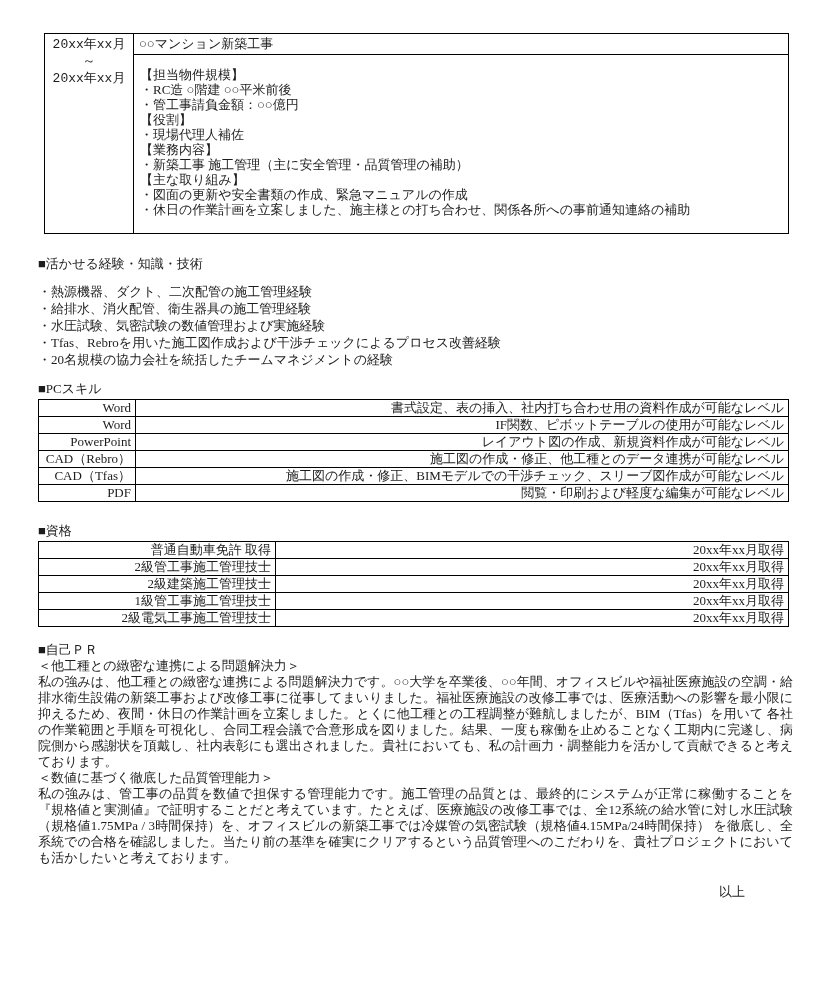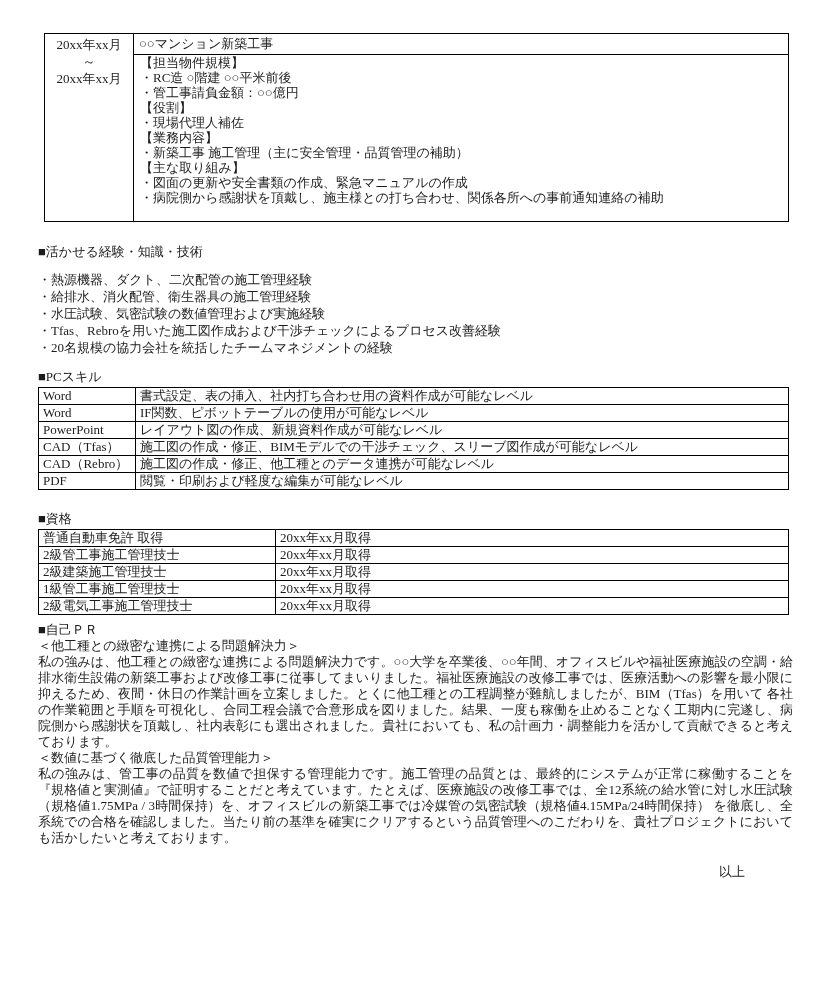--- a/index.html
+++ b/index.html
@@ -24,55 +24,57 @@
     width: 745px;
     margin-left: 6px;
     table-layout: fixed;
   }
   .career-table td { border: 1px solid #000; vertical-align: top; }
   .period-cell {
     width: 89px;
     text-align: center;
     padding-top: 2px;
     line-height: 17px;
+    font-family: Liberation Mono, monospace;
   }
   .project-title-cell {
     height: 20px;
     padding: 1px 5px;
     line-height: 18px;
   }
   .career-detail-cell {
-    padding: 0 6px 16px 6px;
+    padding: 12px 6px 16px 6px;
   }
   .detail-line { line-height: 15px; white-space: pre-wrap; }
 
   
   .section-title { line-height: 16px; }
   .experience-title { margin-top: 22px; }
   .experience-list { list-style: none; margin-top: 11px; }
   .experience-list li { line-height: 17px; }
 
   
   .pcskills-title { margin-top: 13px; }
   .grid-table { width: 751px; margin-top: 2px; table-layout: fixed; }
   .grid-table td {
     border: 1px solid #000;
     vertical-align: top;
     padding: 0 4px;
     height: 17px;
     line-height: 16px;
     overflow: hidden;
     white-space: nowrap;
+    text-align: right;
   }
   .skill-name-col { width: 97px; }
   .qual-name-col { width: 237px; }
   .qualifications-title { margin-top: 21px; }
 
   
-  .selfpr-title { margin-top: 7px; }
+  .selfpr-title { margin-top: 15px; }
   .pr-section { margin-top: 0; }
   .pr-section + .pr-section { }
   .pr-heading { line-height: 16px; }
   .pr-body {
     width: 755px;
     line-height: 16px;
     text-align: justify;
     white-space: pre-wrap;
   }
 
@@ -114,21 +116,21 @@
             <div class="detail-line">・現場代理人補佐</div>
 
             <div class="detail-line">【業務内容】</div>
 
             <div class="detail-line">・新築工事 施工管理（主に安全管理・品質管理の補助）</div>
 
             <div class="detail-line">【主な取り組み】</div>
 
             <div class="detail-line">・図面の更新や安全書類の作成、緊急マニュアルの作成</div>
 
-            <div class="detail-line">・病院側から感謝状を頂戴し、施主様との打ち合わせ、関係各所への事前通知連絡の補助</div>
+            <div class="detail-line">・休日の作業計画を立案しました、施主様との打ち合わせ、関係各所への事前通知連絡の補助</div>
           </td>
       </tr>
     </tbody>
   </table>
 
   <div class="section-title experience-title">■活かせる経験・知識・技術</div>
   <ul class="experience-list">
 
       <li>・熱源機器、ダクト、二次配管の施工管理経験</li>
 
@@ -155,27 +157,27 @@
           <td class="skill-name-col">Word</td>
           <td>IF関数、ピボットテーブルの使用が可能なレベル</td>
         </tr>
 
         <tr>
           <td class="skill-name-col">PowerPoint</td>
           <td>レイアウト図の作成、新規資料作成が可能なレベル</td>
         </tr>
 
         <tr>
+          <td class="skill-name-col">CAD（Rebro）</td>
+          <td>施工図の作成・修正、他工種とのデータ連携が可能なレベル</td>
+        </tr>
+
+        <tr>
           <td class="skill-name-col">CAD（Tfas）</td>
           <td>施工図の作成・修正、BIMモデルでの干渉チェック、スリーブ図作成が可能なレベル</td>
-        </tr>
-
-        <tr>
-          <td class="skill-name-col">CAD（Rebro）</td>
-          <td>施工図の作成・修正、他工種とのデータ連携が可能なレベル</td>
         </tr>
 
         <tr>
           <td class="skill-name-col">PDF</td>
           <td>閲覧・印刷および軽度な編集が可能なレベル</td>
         </tr>
       </tbody>
   </table>
 
   <div class="section-title qualifications-title">■資格</div>

